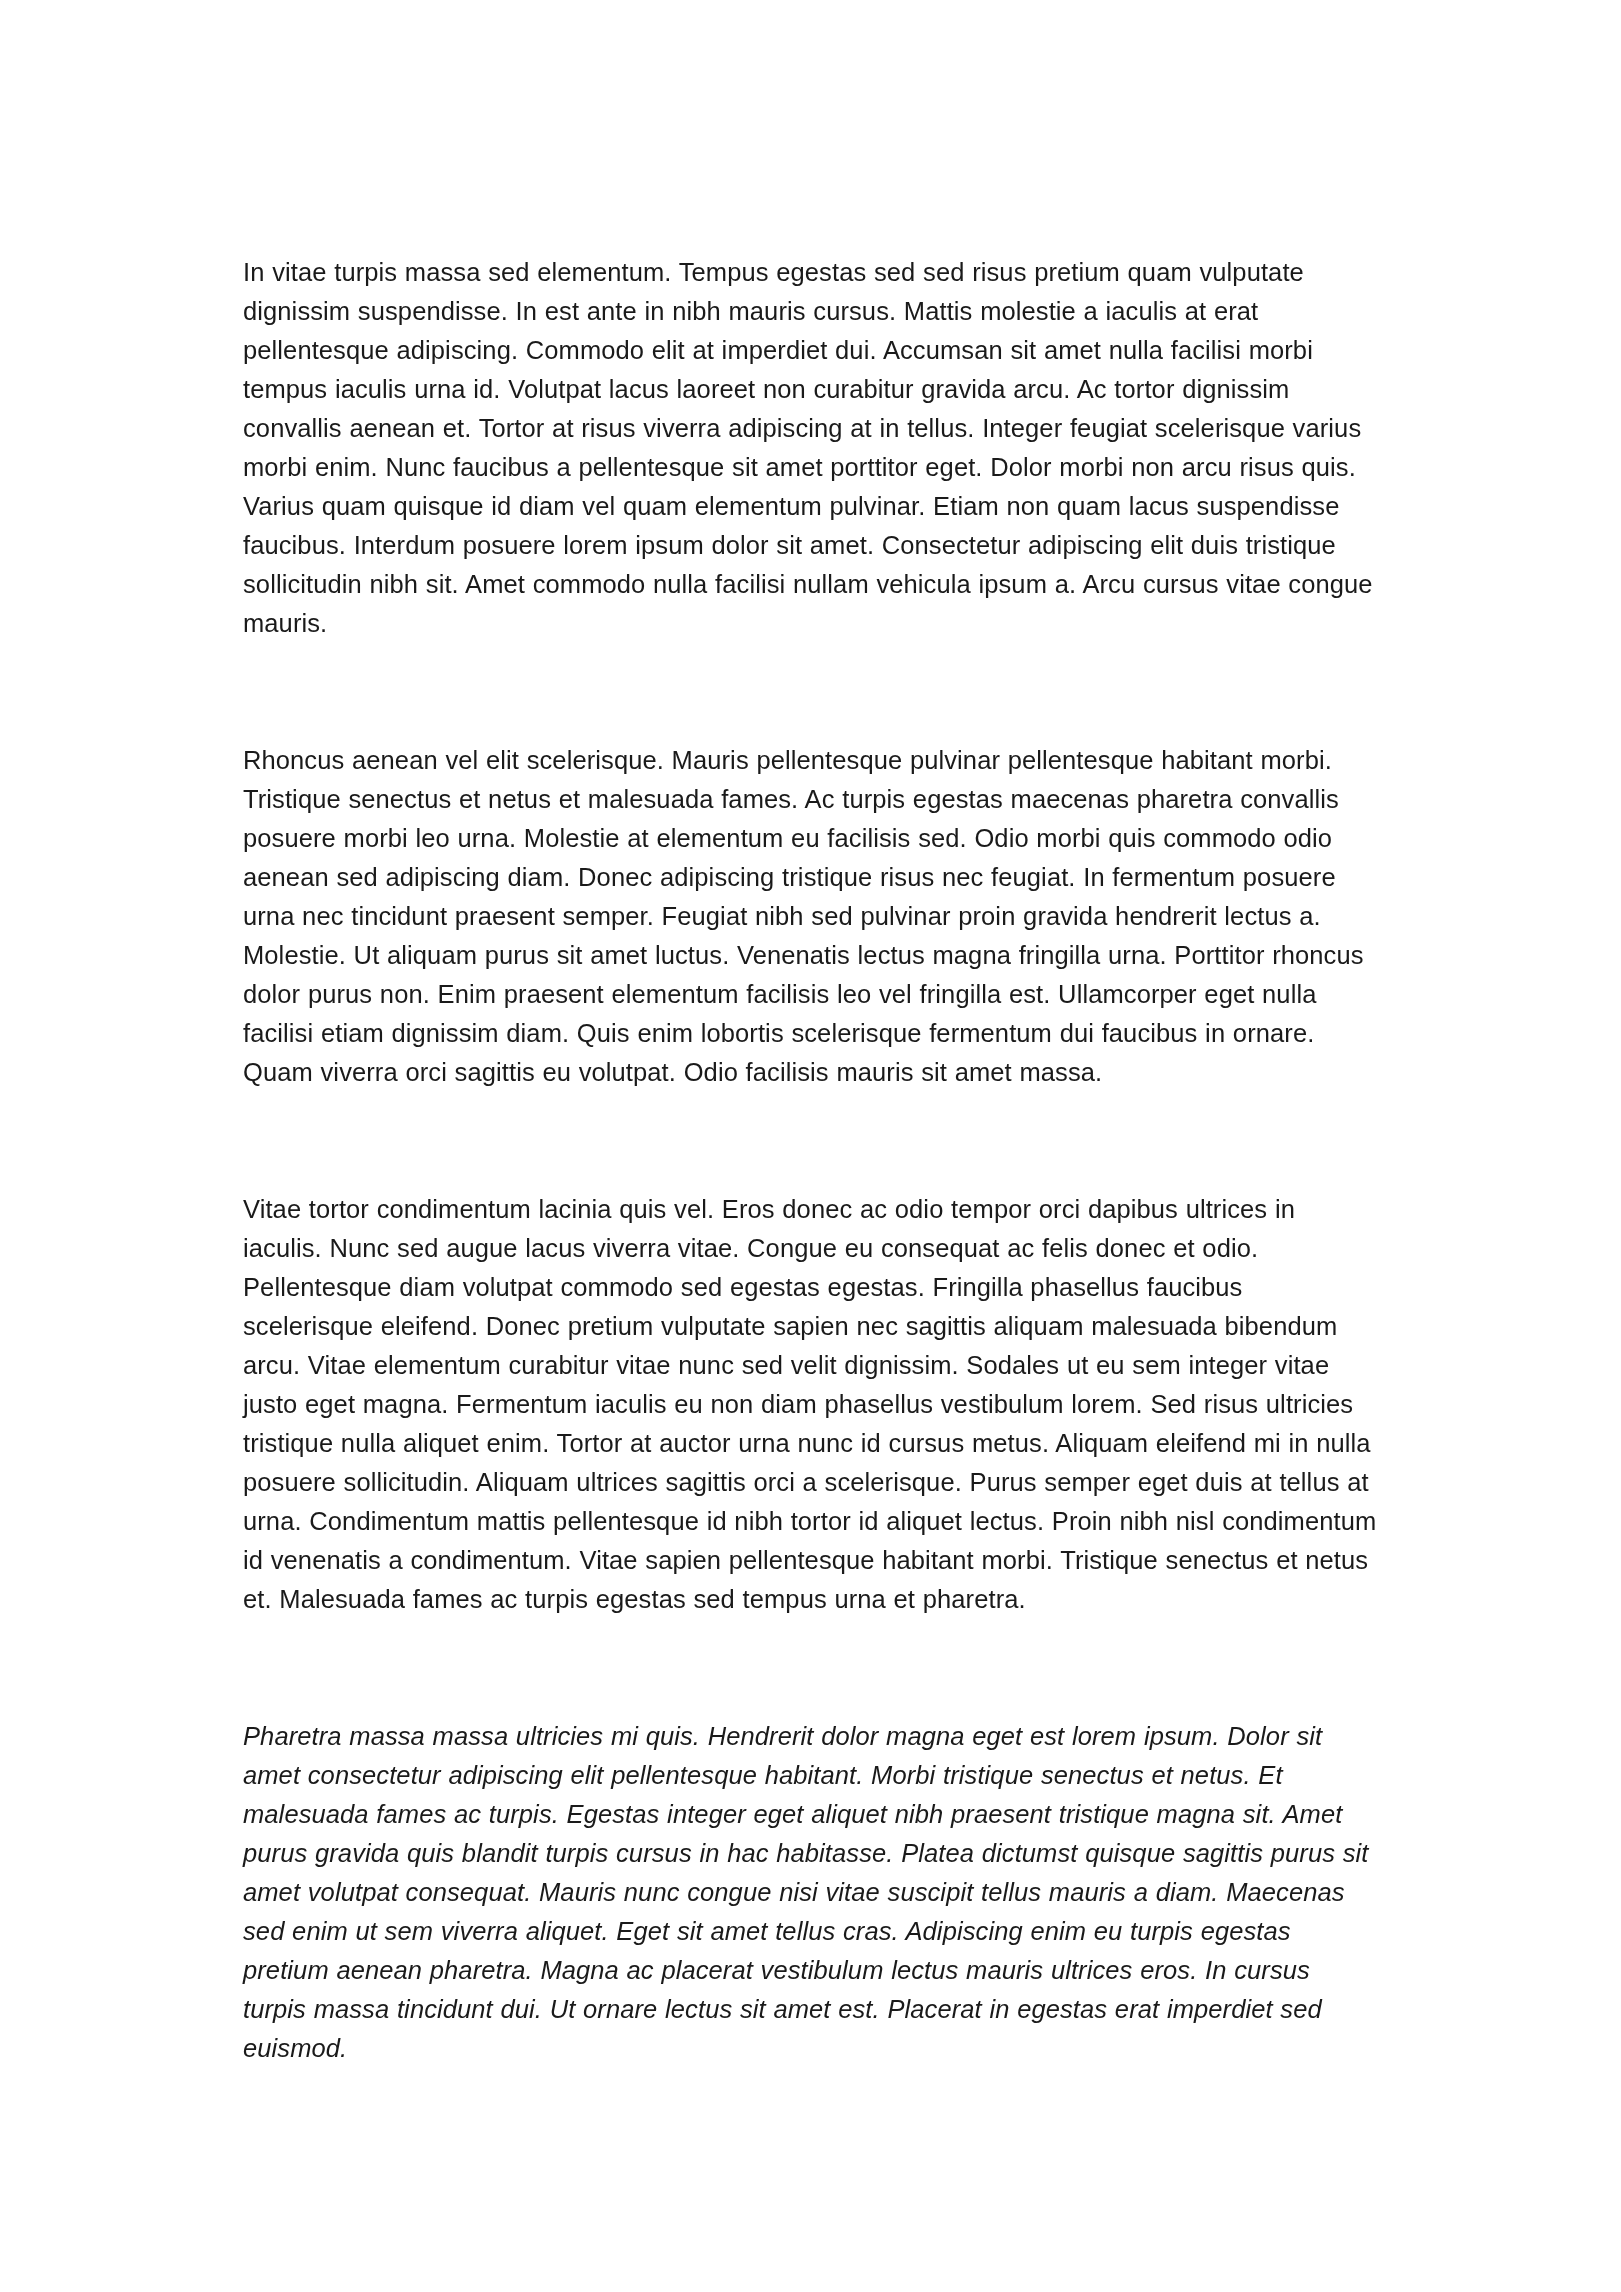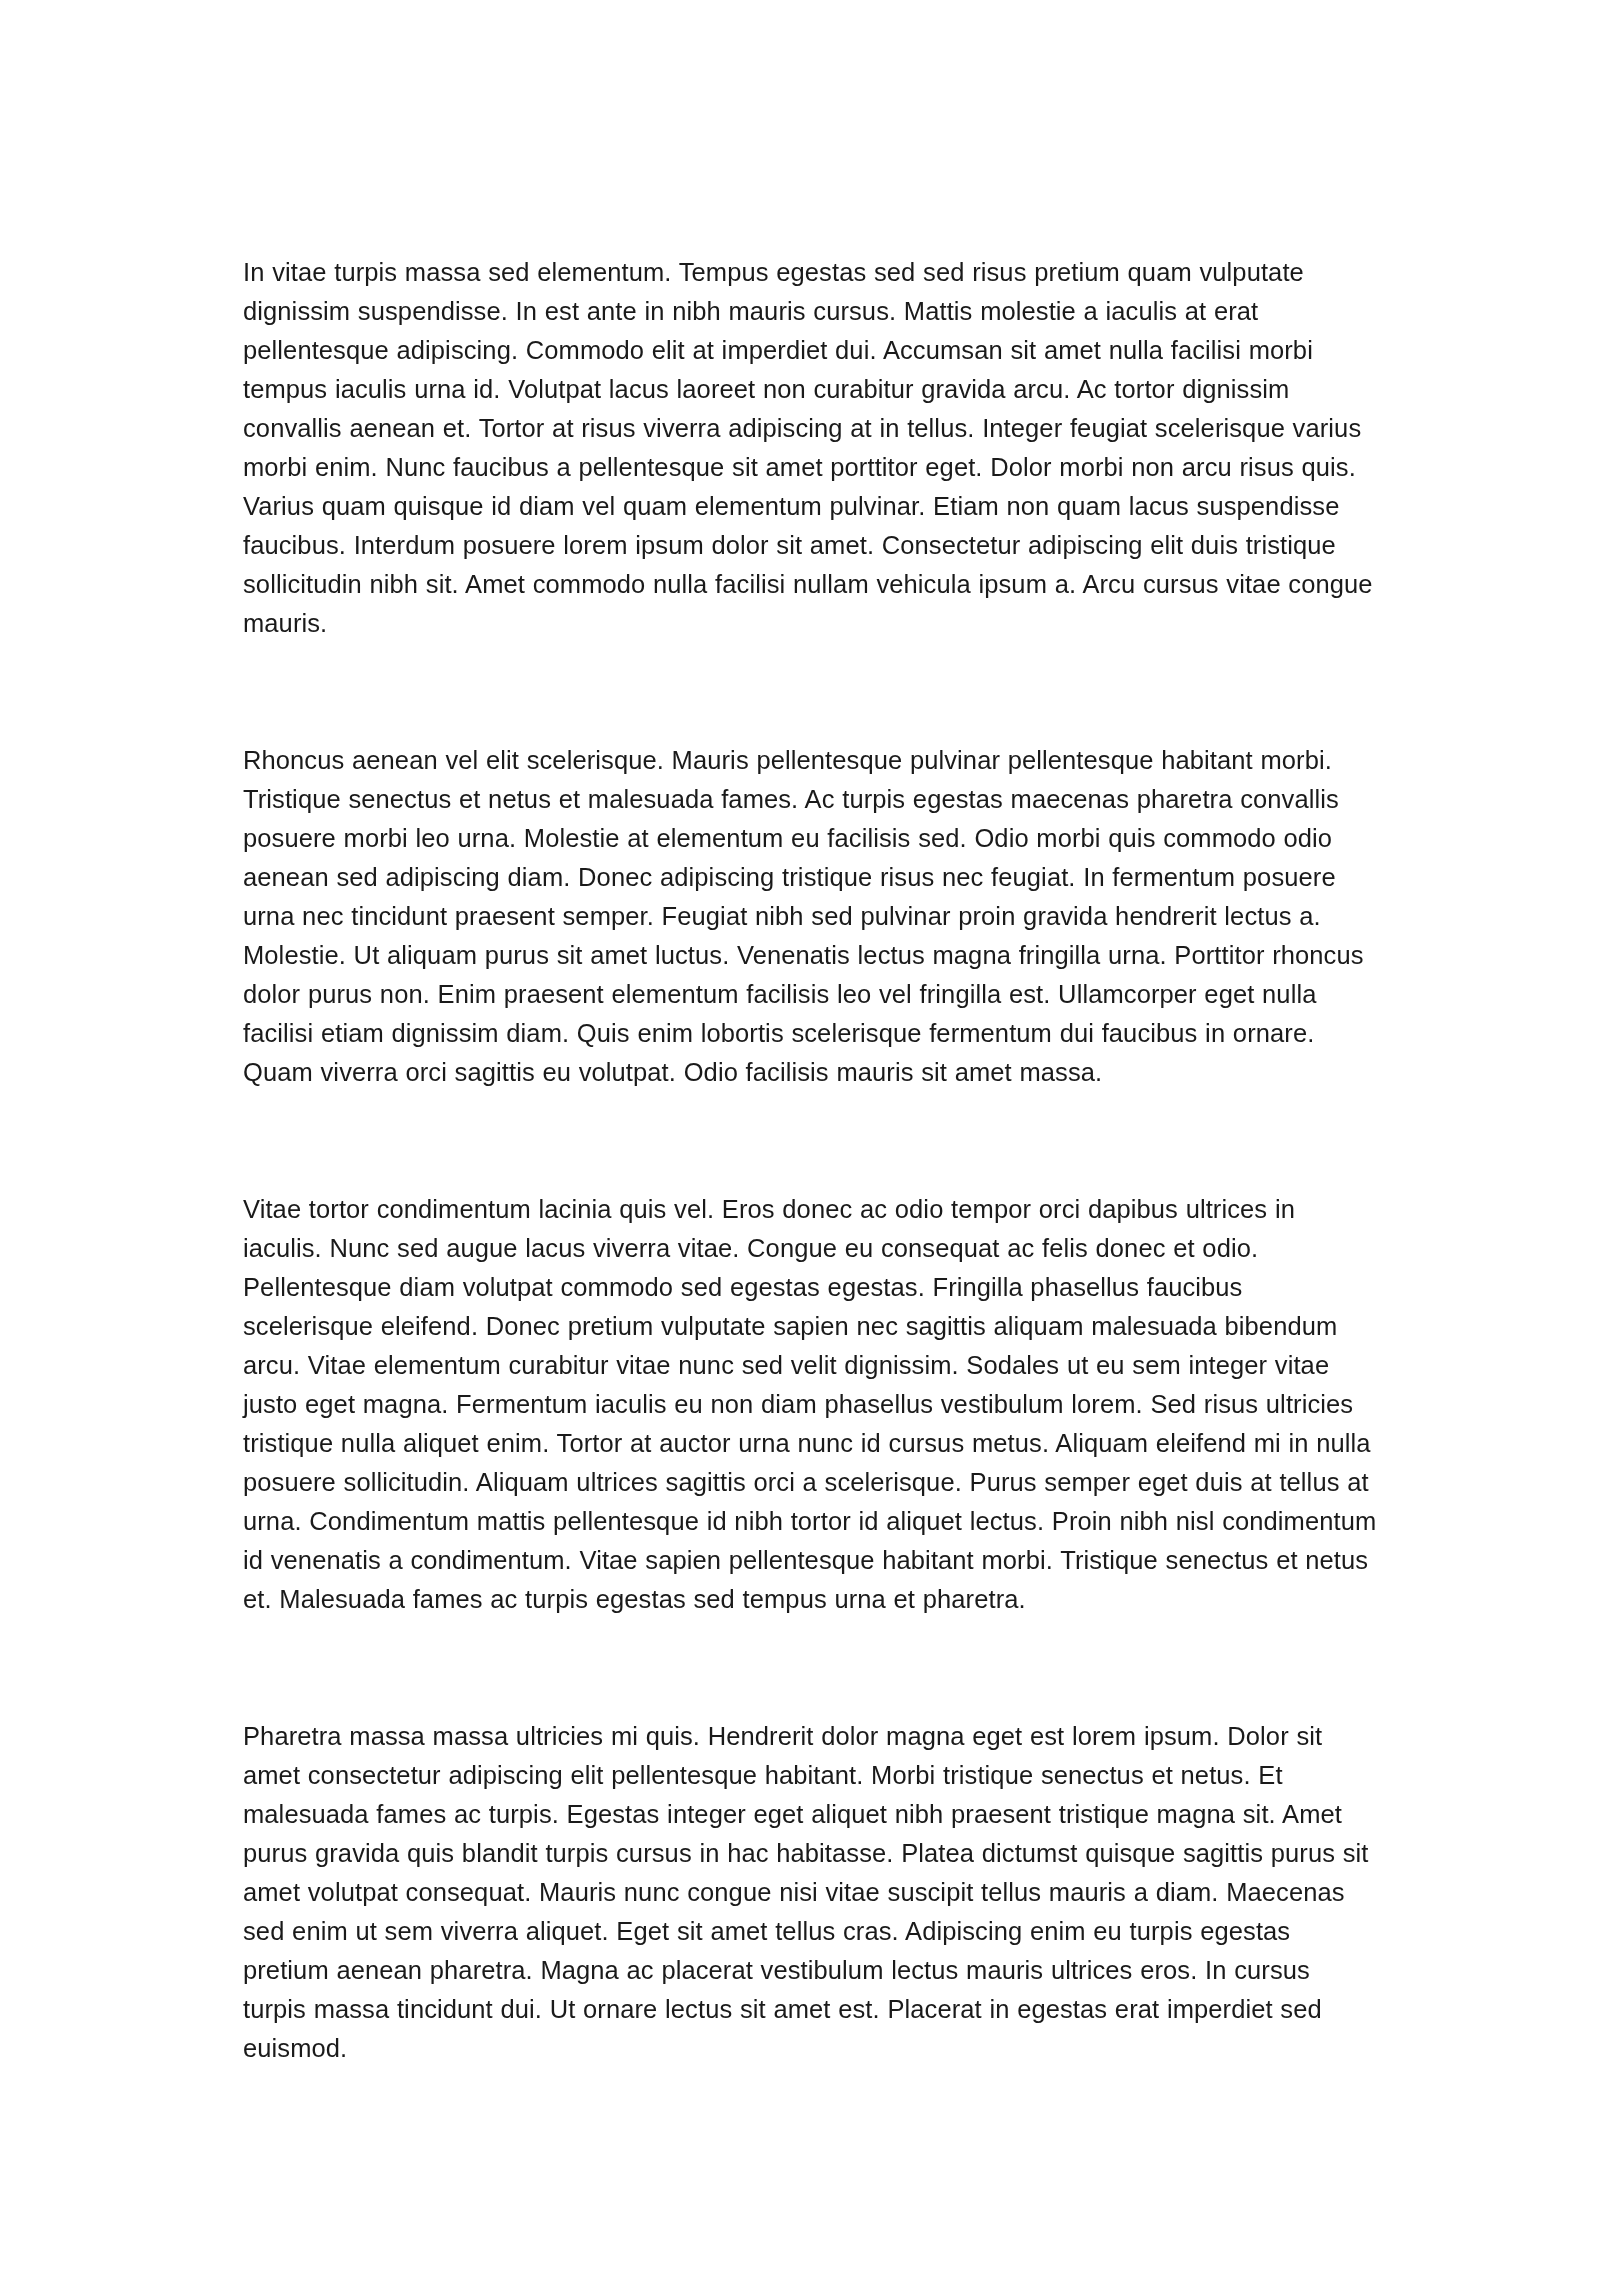--- a/index.html
+++ b/index.html
@@ -26,20 +26,21 @@
     margin: 0 0 98px 0;
     font-size: 25.5px;
     line-height: 39px;
     color: #1a1a1a;
     text-align: left;
     letter-spacing: 0.1px;
     word-spacing: 0.5px;
   }
   .doc-body p:last-child {
     margin-bottom: 12px;
+    font-style: italic;
   }
 </style>
 </head>
 <body>
 
 <div class="page">
   <div class="doc-body">
     <p>In vitae turpis massa sed elementum. Tempus egestas sed sed risus pretium quam vulputate dignissim suspendisse. In est ante in nibh mauris cursus. Mattis molestie a iaculis at erat pellentesque adipiscing. Commodo elit at imperdiet dui. Accumsan sit amet nulla facilisi morbi tempus iaculis urna id. Volutpat lacus laoreet non curabitur gravida arcu. Ac tortor dignissim convallis aenean et. Tortor at risus viverra adipiscing at in tellus. Integer feugiat scelerisque varius morbi enim. Nunc faucibus a pellentesque sit amet porttitor eget. Dolor morbi non arcu risus quis. Varius quam quisque id diam vel quam elementum pulvinar. Etiam non quam lacus suspendisse faucibus. Interdum posuere lorem ipsum dolor sit amet. Consectetur adipiscing elit duis tristique sollicitudin nibh sit. Amet commodo nulla facilisi nullam vehicula ipsum a. Arcu cursus vitae congue mauris.</p>
     <p>Rhoncus aenean vel elit scelerisque. Mauris pellentesque pulvinar pellentesque habitant morbi. Tristique senectus et netus et malesuada fames. Ac turpis egestas maecenas pharetra convallis posuere morbi leo urna. Molestie at elementum eu facilisis sed. Odio morbi quis commodo odio aenean sed adipiscing diam. Donec adipiscing tristique risus nec feugiat. In fermentum posuere urna nec tincidunt praesent semper. Feugiat nibh sed pulvinar proin gravida hendrerit lectus a. Molestie. Ut aliquam purus sit amet luctus. Venenatis lectus magna fringilla urna. Porttitor rhoncus dolor purus non. Enim praesent elementum facilisis leo vel fringilla est. Ullamcorper eget nulla facilisi etiam dignissim diam. Quis enim lobortis scelerisque fermentum dui faucibus in ornare. Quam viverra orci sagittis eu volutpat. Odio facilisis mauris sit amet massa.</p>
     <p>Vitae tortor condimentum lacinia quis vel. Eros donec ac odio tempor orci dapibus ultrices in iaculis. Nunc sed augue lacus viverra vitae. Congue eu consequat ac felis donec et odio. Pellentesque diam volutpat commodo sed egestas egestas. Fringilla phasellus faucibus scelerisque eleifend. Donec pretium vulputate sapien nec sagittis aliquam malesuada bibendum arcu. Vitae elementum curabitur vitae nunc sed velit dignissim. Sodales ut eu sem integer vitae justo eget magna. Fermentum iaculis eu non diam phasellus vestibulum lorem. Sed risus ultricies tristique nulla aliquet enim. Tortor at auctor urna nunc id cursus metus. Aliquam eleifend mi in nulla posuere sollicitudin. Aliquam ultrices sagittis orci a scelerisque. Purus semper eget duis at tellus at urna. Condimentum mattis pellentesque id nibh tortor id aliquet lectus. Proin nibh nisl condimentum id venenatis a condimentum. Vitae sapien pellentesque habitant morbi. Tristique senectus et netus et. Malesuada fames ac turpis egestas sed tempus urna et pharetra.</p>

